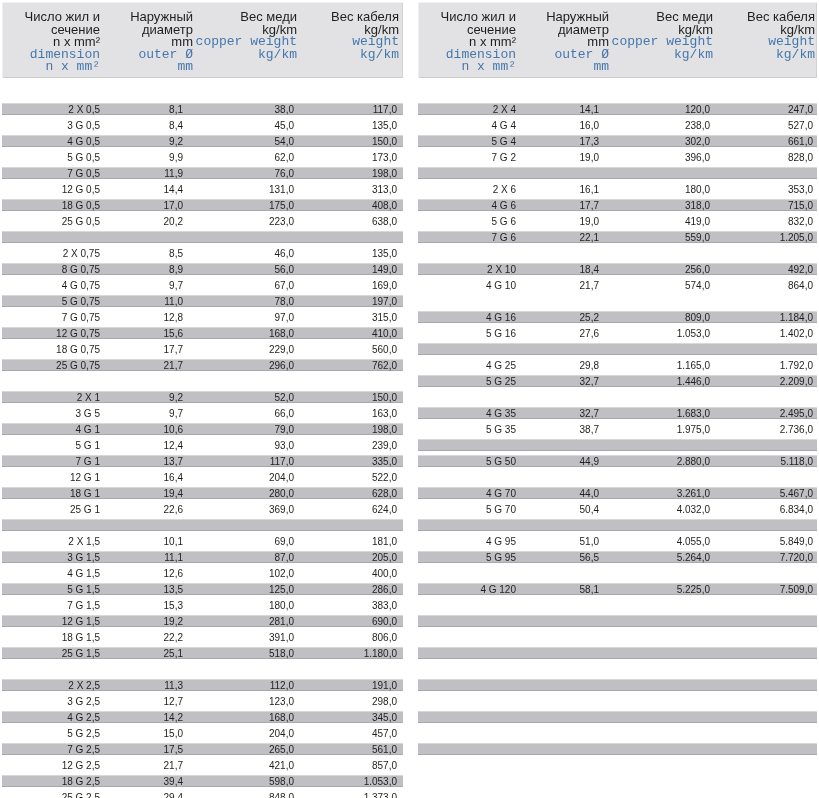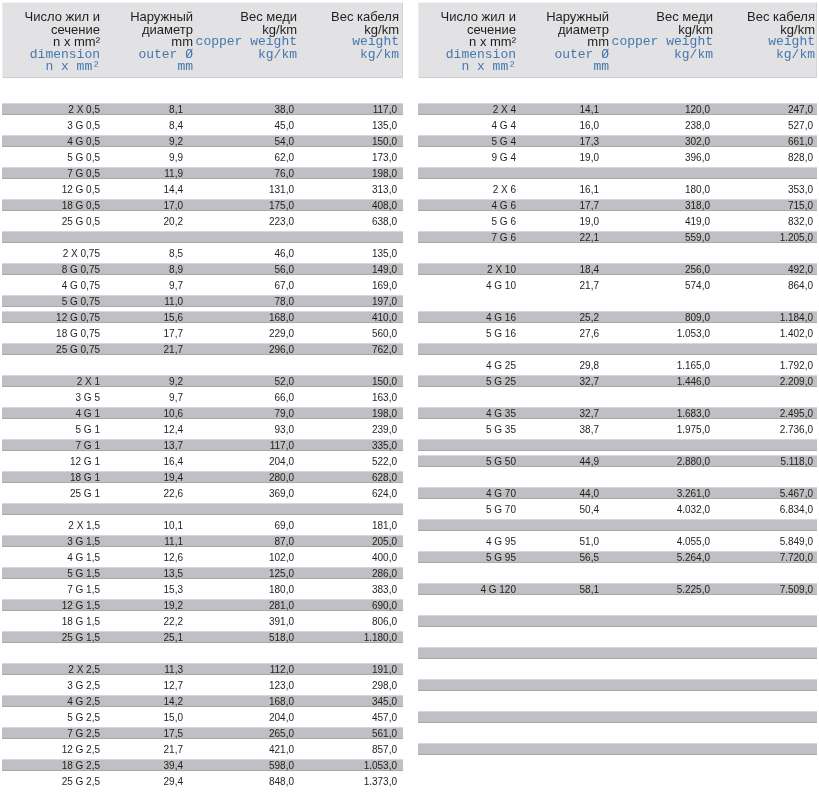--- a/index.html
+++ b/index.html
@@ -170,20 +170,26 @@
           <div class="cell c2">9,7</div>
           <div class="cell c3">67,0</div>
           <div class="cell c4">169,0</div>
         </div>
         <div class="row gray">
           <div class="cell c1">5 G 0,75</div>
           <div class="cell c2">11,0</div>
           <div class="cell c3">78,0</div>
           <div class="cell c4">197,0</div>
         </div>
+        <div class="row">
+          <div class="cell c1">7 G 0,75</div>
+          <div class="cell c2">12,8</div>
+          <div class="cell c3">97,0</div>
+          <div class="cell c4">315,0</div>
+        </div>
         <div class="row gray">
           <div class="cell c1">12 G 0,75</div>
           <div class="cell c2">15,6</div>
           <div class="cell c3">168,0</div>
           <div class="cell c4">410,0</div>
         </div>
         <div class="row">
           <div class="cell c1">18 G 0,75</div>
           <div class="cell c2">17,7</div>
           <div class="cell c3">229,0</div>
@@ -402,21 +408,21 @@
           <div class="cell c3">238,0</div>
           <div class="cell c4">527,0</div>
         </div>
         <div class="row gray">
           <div class="cell c1">5 G 4</div>
           <div class="cell c2">17,3</div>
           <div class="cell c3">302,0</div>
           <div class="cell c4">661,0</div>
         </div>
         <div class="row">
-          <div class="cell c1">9 G 4</div>
+          <div class="cell c1">7 G 2</div>
           <div class="cell c2">19,0</div>
           <div class="cell c3">396,0</div>
           <div class="cell c4">828,0</div>
         </div>
         <div class="row gray">
           <div class="cell c1"></div>
           <div class="cell c2"></div>
           <div class="cell c3"></div>
           <div class="cell c4"></div>
         </div>

